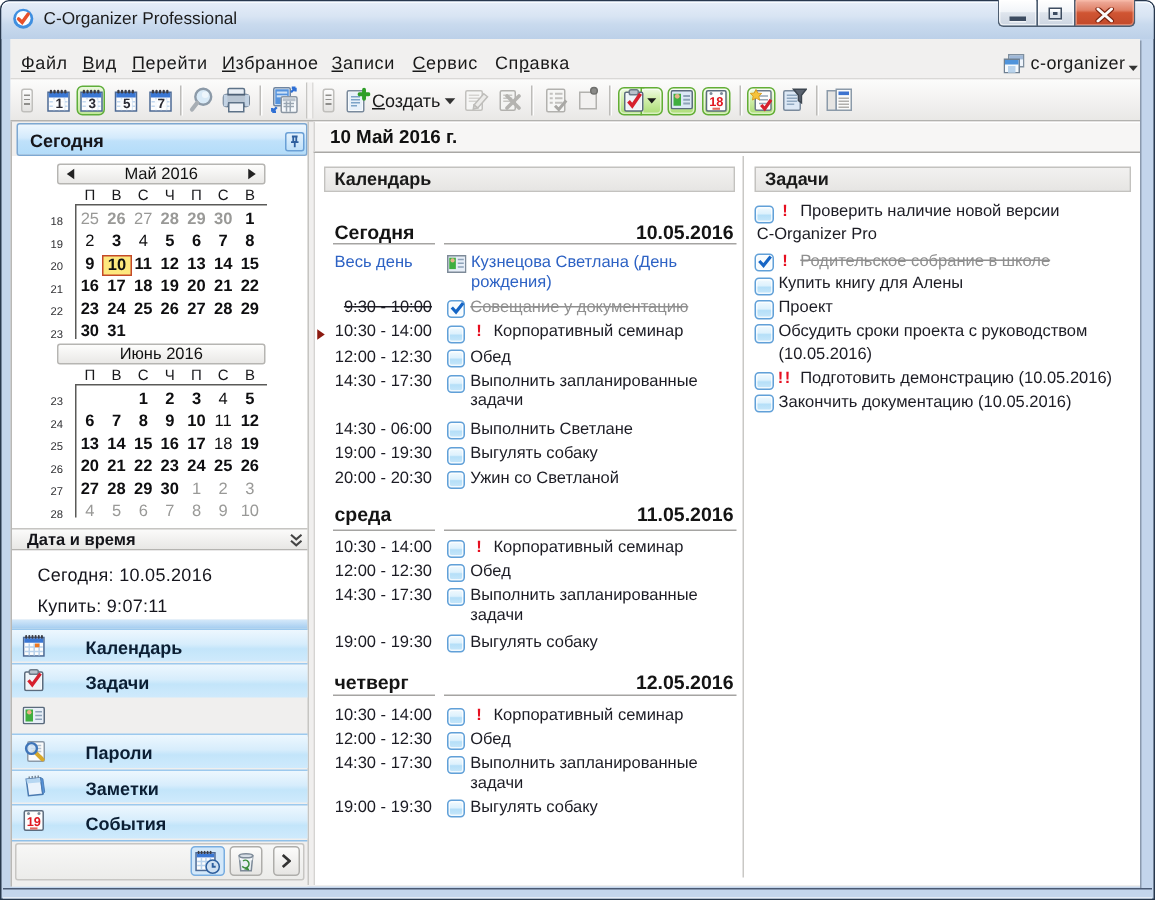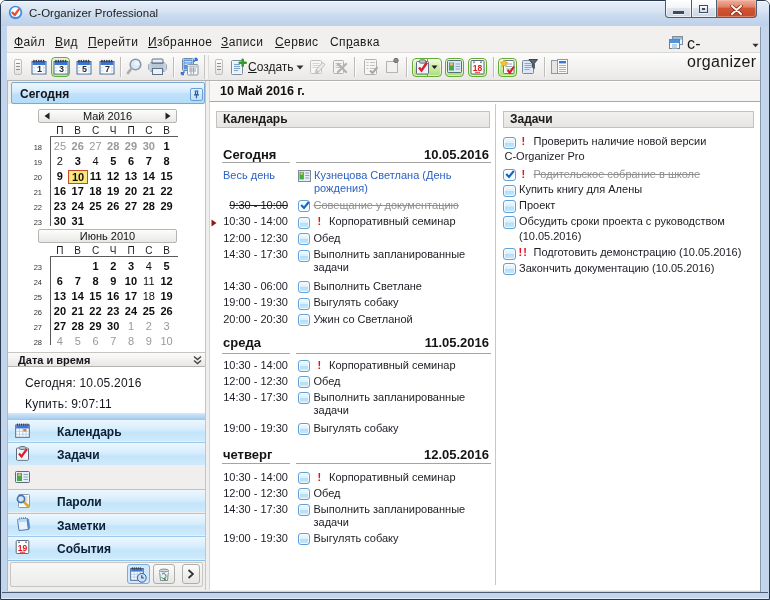--- a/index.html
+++ b/index.html
@@ -104,21 +104,21 @@
 <div class="a mi" style="left:221px"><u>З</u>аписи</div>
 <div class="a mi" style="left:275px"><u>С</u>ервис</div>
 <div class="a mi" style="left:330px">Сп<u>р</u>авка</div>
 <svg class="a" style="left:669px;top:36px" width="14" height="13" viewBox="0 0 14 13">
  <rect x="3.5" y="0.5" width="10" height="8" fill="#eef4fb" stroke="#7f8f9f"></rect>
  <rect x="4" y="1" width="9" height="2.6" fill="#9fb8d8"></rect>
  <rect x="0.5" y="3.5" width="10" height="9" fill="#f6fafd" stroke="#6f8092"></rect>
  <rect x="1" y="4" width="9" height="3" fill="#4f94dc"></rect>
  <rect x="3" y="8" width="5" height="4.5" fill="#b9d3ec"></rect>
 </svg>
-<div class="a" style="left:687px;top:34.5px;font-size:16px;color:#1a1a1a;letter-spacing:.3px">c-organizer</div>
+<div class="a" style="left:687px;top:34.5px;font-size:12px;color:#1a1a1a;letter-spacing:.3px">c-organizer</div>
 <svg class="a" style="left:751.5px;top:42.5px" width="7" height="5" viewBox="0 0 8 5">
     <path d="M0.5 0.5 L7.5 0.5 L4 4.5 Z" fill="#333"></path>
   </svg>
 
 <div class="a grip" style="left:14px"></div>
 <svg class="a calic" style="left:31px;top:59px" width="16" height="16" viewBox="0 0 16 16">
     <use href="#calbase"></use>
     <text x="8.6" y="13" font-size="9" font-weight="bold" fill="#2a2a33" text-anchor="middle" font-family="Liberation Sans">1</text>
   </svg>
 <svg width="0" height="0" style="position:absolute">
@@ -331,21 +331,21 @@
     <span style="position:absolute;left:71.1px;top:59.6px;width:17.8px;text-align:center;font-weight:bold;color:#0e0e10;font-size:11px">27</span>
     <span style="position:absolute;left:88.9px;top:59.6px;width:17.8px;text-align:center;font-weight:bold;color:#0e0e10;font-size:11px">28</span>
     <span style="position:absolute;left:106.7px;top:59.6px;width:17.8px;text-align:center;font-weight:bold;color:#0e0e10;font-size:11px">29</span>
     <span style="position:absolute;left:0.0px;top:74.5px;width:17.8px;text-align:center;font-weight:bold;color:#0e0e10;font-size:11px">30</span>
     <span style="position:absolute;left:17.8px;top:74.5px;width:17.8px;text-align:center;font-weight:bold;color:#0e0e10;font-size:11px">31</span>
   </div>
 <div class="a" style="left:68px;top:170px;width:20px;height:13.5px;background:#fde87e;border:1px solid #c44a28"></div>
 <div class="a b" style="left:68px;top:170.5px;width:20px;text-align:center;font-size:11px;color:#111">10</div>
 
 <div class="a" style="left:38px;top:229px;width:139px;height:14px;border:1px solid #b6b5b2;border-radius:2px;background:linear-gradient(180deg,#fdfdfc,#e9e8e6)"></div>
-<div class="a" style="left:38px;top:230px;width:139px;text-align:center;font-size:11px;color:#111">Июнь 2010</div>
+<div class="a" style="left:38px;top:230px;width:139px;text-align:center;font-size:11px;color:#111">Июнь 2016</div>
 <div class="a" id="dow2" style="left:51px;top:245px">
     <span style="position:absolute;left:0.0px;top:0;width:17.8px;text-align:center;font-size:10px;color:#19191c">П</span>
     <span style="position:absolute;left:17.8px;top:0;width:17.8px;text-align:center;font-size:10px;color:#19191c">В</span>
     <span style="position:absolute;left:35.6px;top:0;width:17.8px;text-align:center;font-size:10px;color:#19191c">С</span>
     <span style="position:absolute;left:53.3px;top:0;width:17.8px;text-align:center;font-size:10px;color:#19191c">Ч</span>
     <span style="position:absolute;left:71.1px;top:0;width:17.8px;text-align:center;font-size:10px;color:#19191c">П</span>
     <span style="position:absolute;left:88.9px;top:0;width:17.8px;text-align:center;font-size:10px;color:#19191c">С</span>
     <span style="position:absolute;left:106.7px;top:0;width:17.8px;text-align:center;font-size:10px;color:#19191c">В</span>
   </div>
 <div class="a" style="left:50px;top:256px;width:128px;height:1px;background:#5a5a58"></div>

